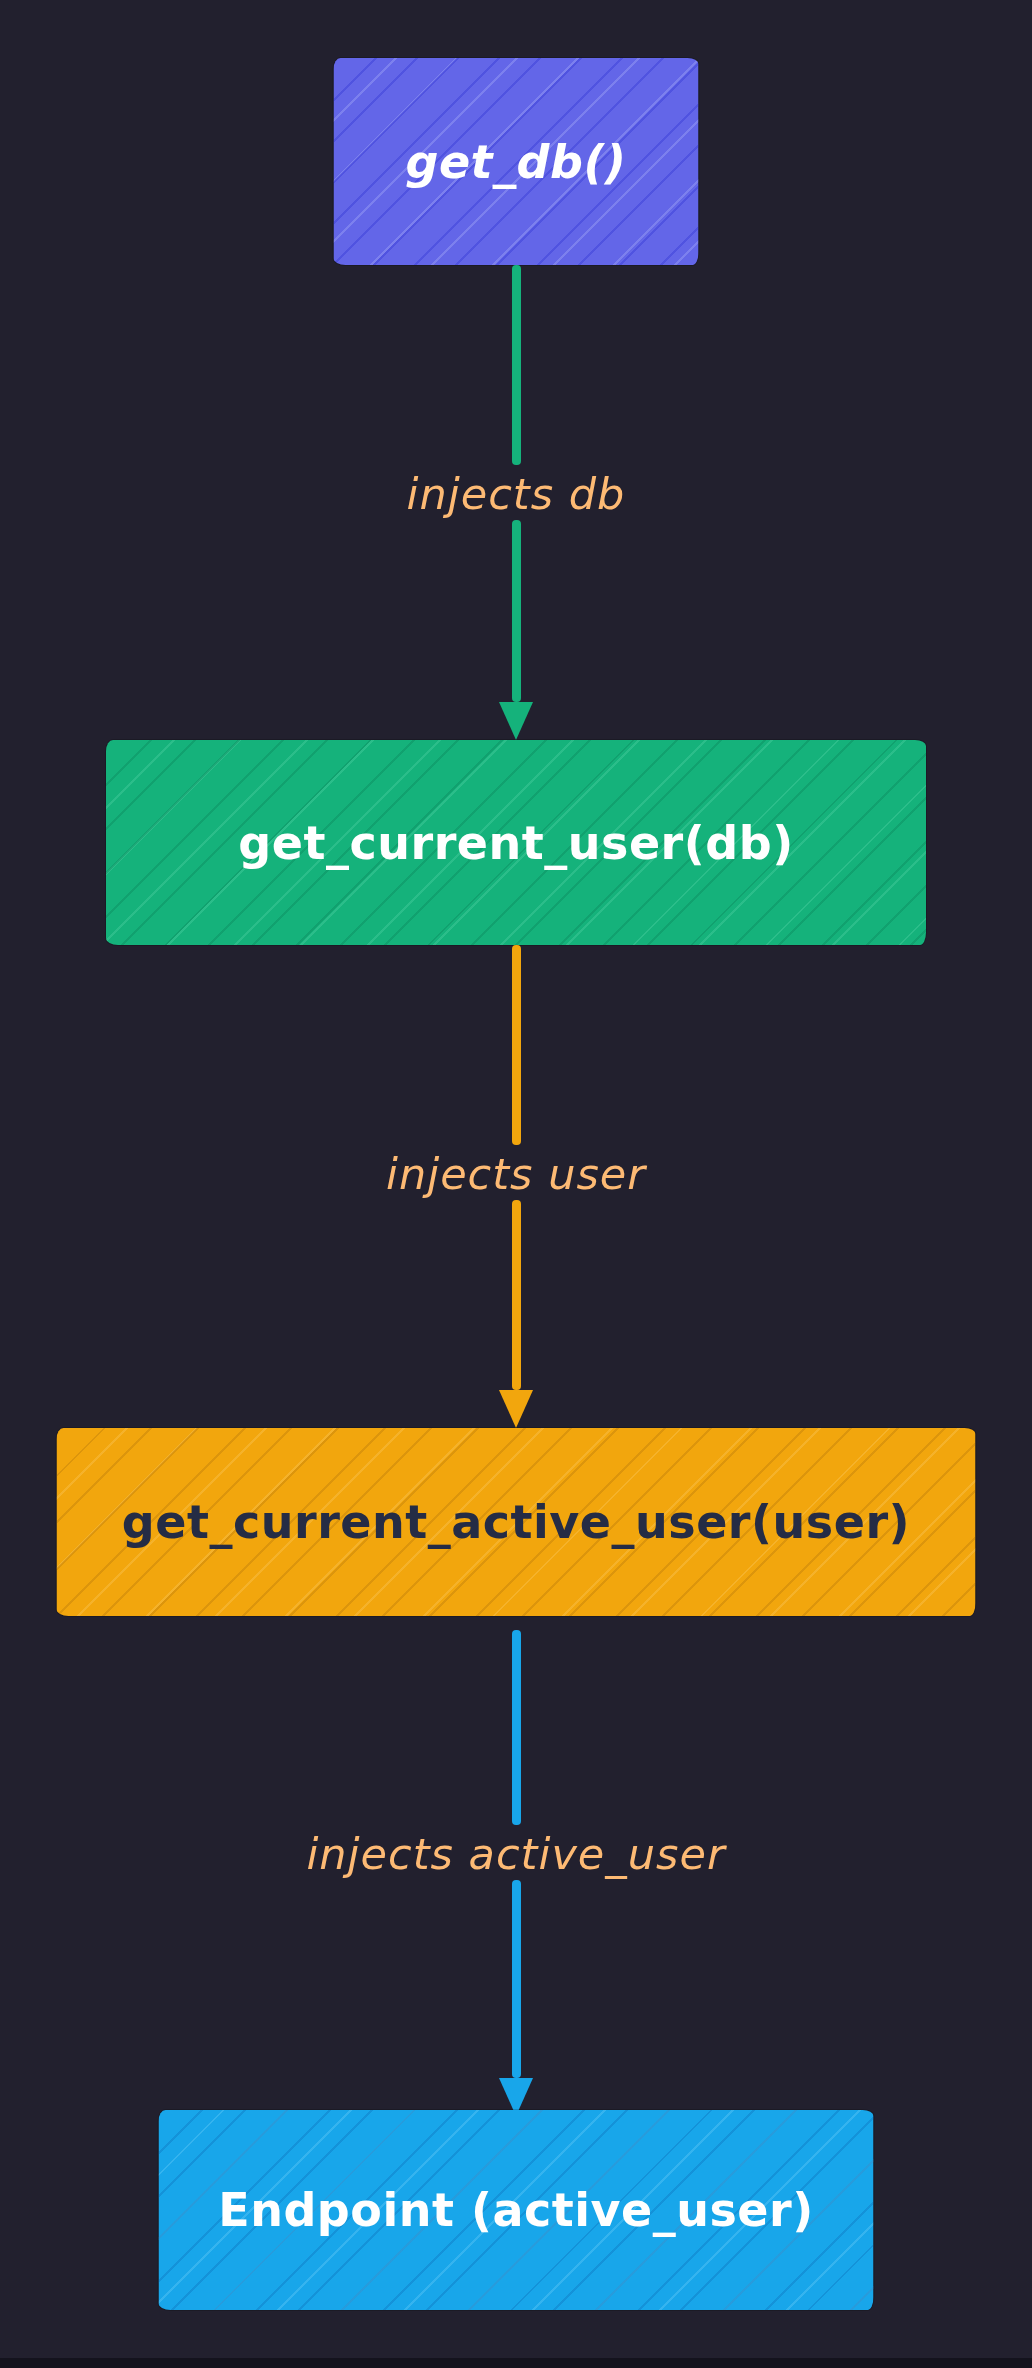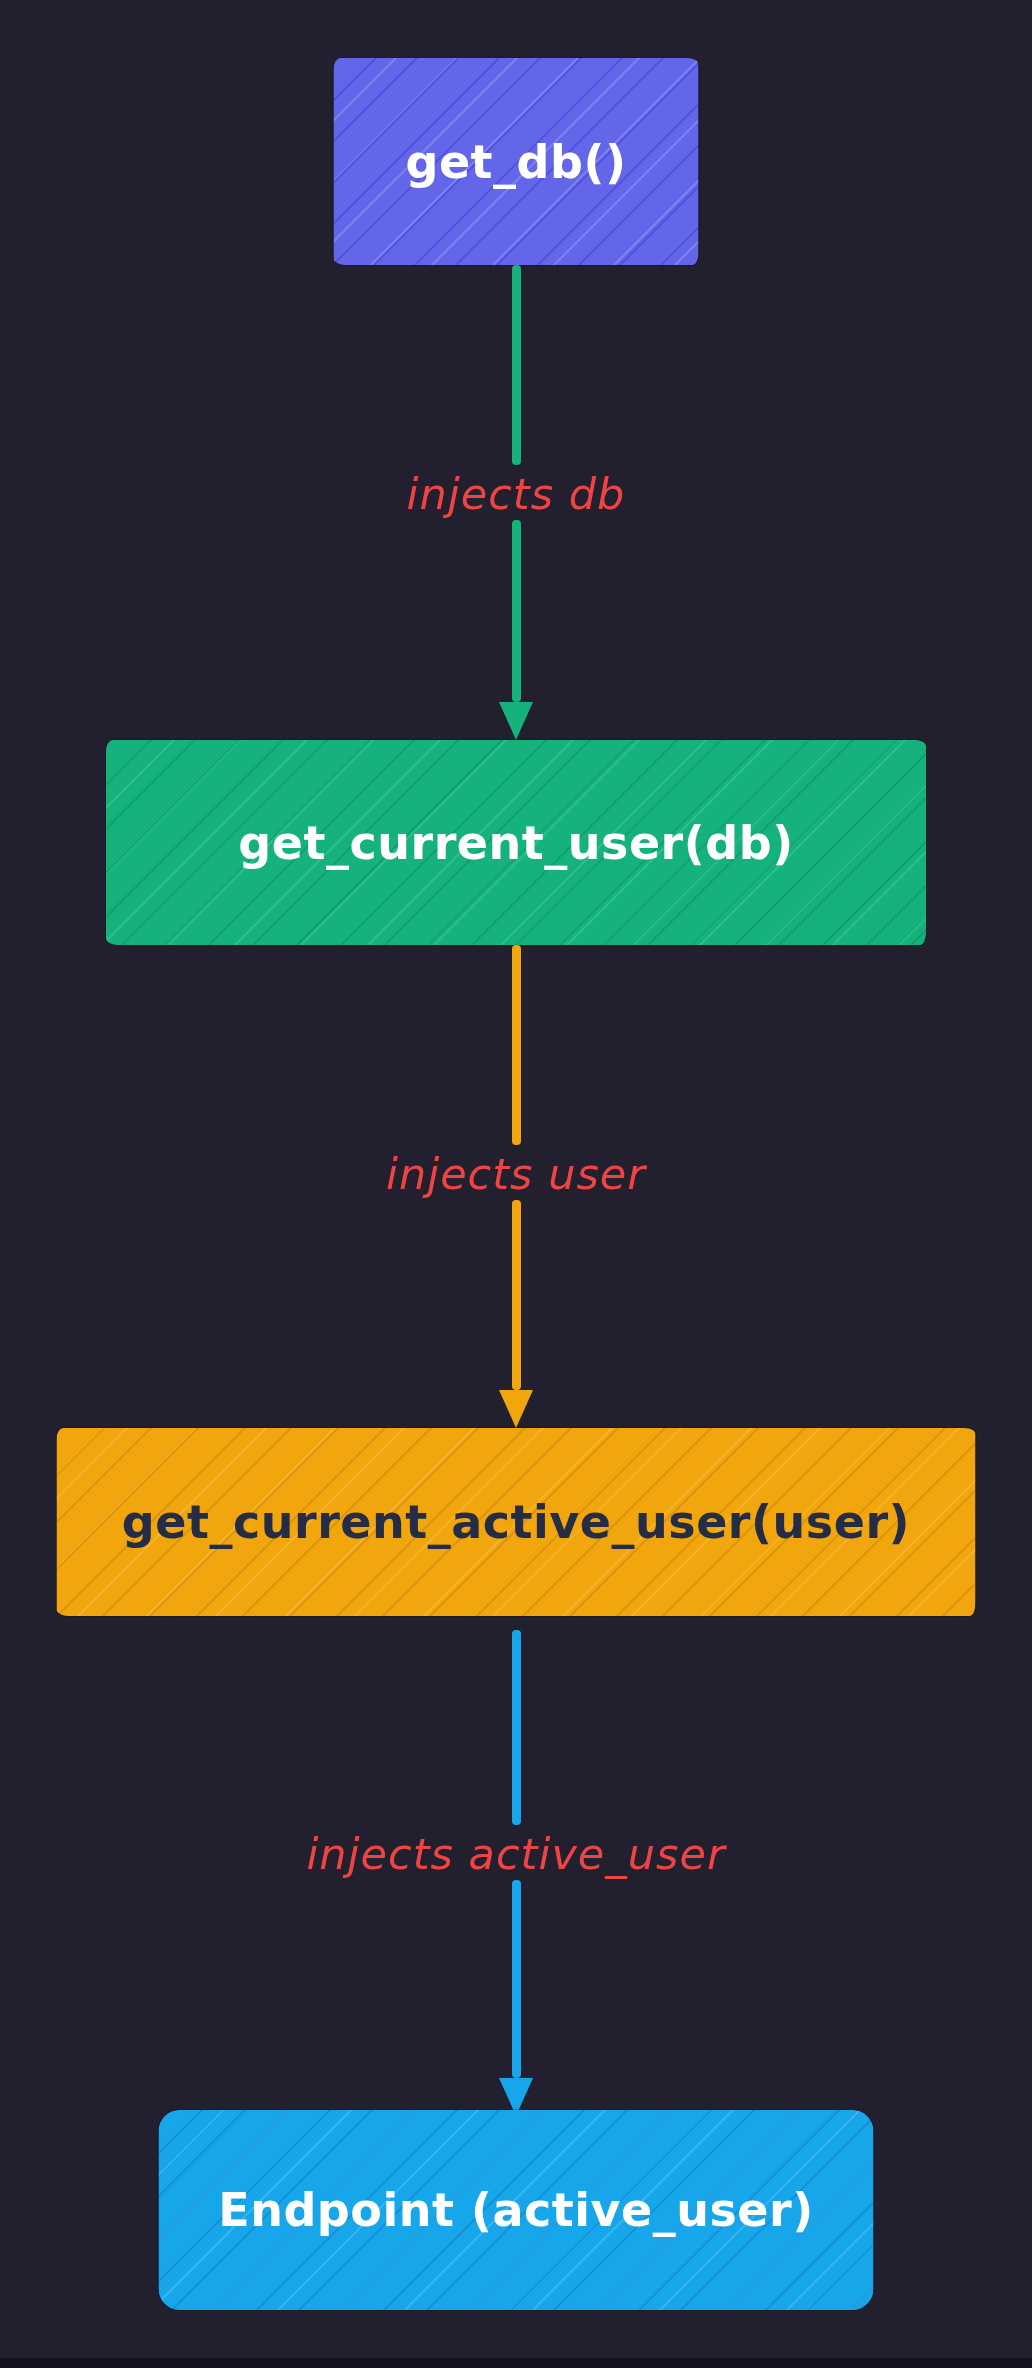--- a/index.html
+++ b/index.html
@@ -57,40 +57,39 @@
       repeating-linear-gradient(135deg, rgba(170,110,10,0.30) 0 2px, transparent 2px 33px),
       repeating-linear-gradient(135deg, rgba(255,214,130,0.25) 0 2px, transparent 2px 49px);
     color: #252c45;
   }
   .node-3 {
     background-color: #18a6ea;
     background-image:
       repeating-linear-gradient(135deg, rgba(12,110,185,0.35) 0 2px, transparent 2px 30px),
       repeating-linear-gradient(135deg, rgba(140,220,255,0.25) 0 2px, transparent 2px 45px);
     color: #ffffff;
-    border-radius: 21px;
   }
   .connector {
     position: absolute;
     left: 50%;
     transform: translateX(-50%);
     width: 620px;
     display: flex;
     flex-direction: column;
     align-items: center;
   }
   .seg {
     width: 9px;
     border-radius: 4px;
   }
   .seg.grow { flex: 1 1 auto; }
   .edge-label {
     font-style: italic;
     font-size: 43px;
-    color: #ef4444;
+    color: #fdba74;
     letter-spacing: 1px;
     white-space: nowrap;
     padding: 6px 0 2px 0;
     line-height: 1.1;
   }
   .arrowhead {
     width: 0;
     height: 0;
     border-left: 17px solid transparent;
     border-right: 17px solid transparent;
@@ -110,21 +109,21 @@
     width: 100%;
     height: 10px;
     background: #14131d;
   }
 </style>
 </head>
 <body>
 
 <div class="canvas">
 
-  <div class="node node-0 sketchy" style="top:58px; width:365px; height:207px;">
+  <div class="node node-0 sketchy" style="top:58px; width:365px; height:207px;font-style:italic;">
     <span class="node-label">get_db()</span>
   </div>
 
   <div class="connector c-green" style="top:265px; height:475px;">
     <div class="seg" style="height:200px;"></div>
     <div class="edge-label">injects db</div>
     <div class="seg grow"></div>
     <div class="arrowhead"></div>
   </div>
 

